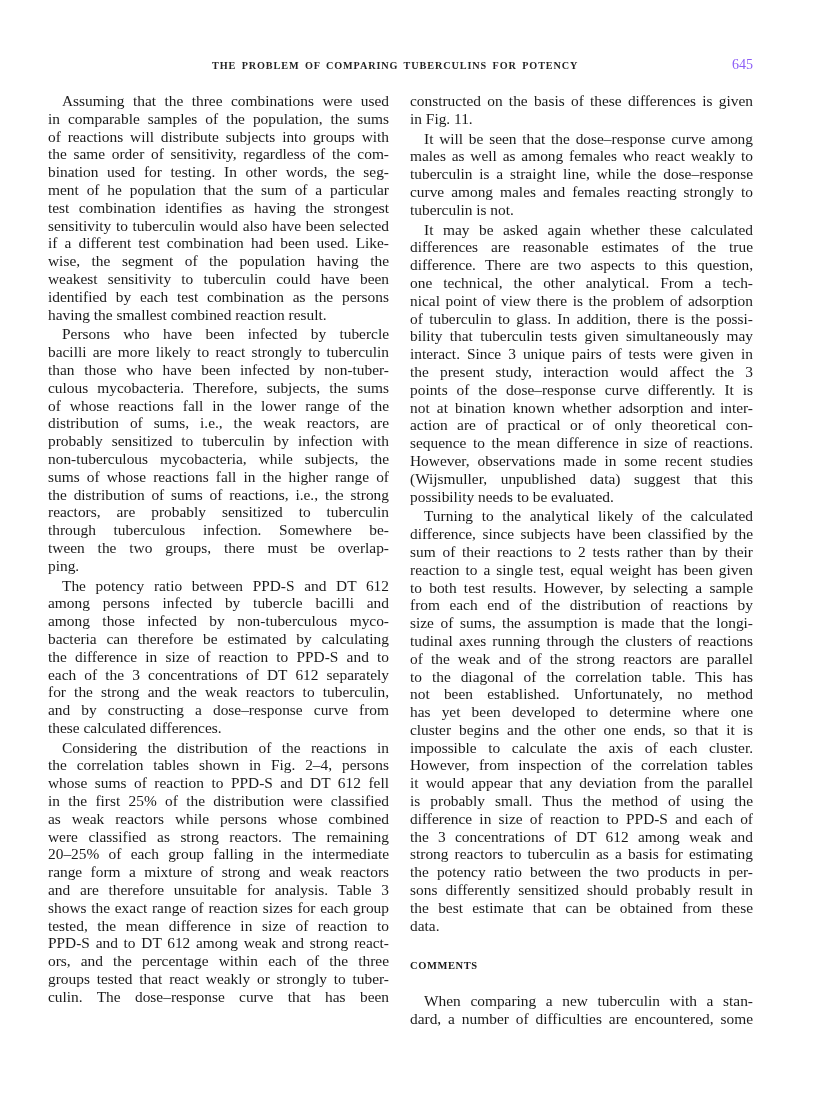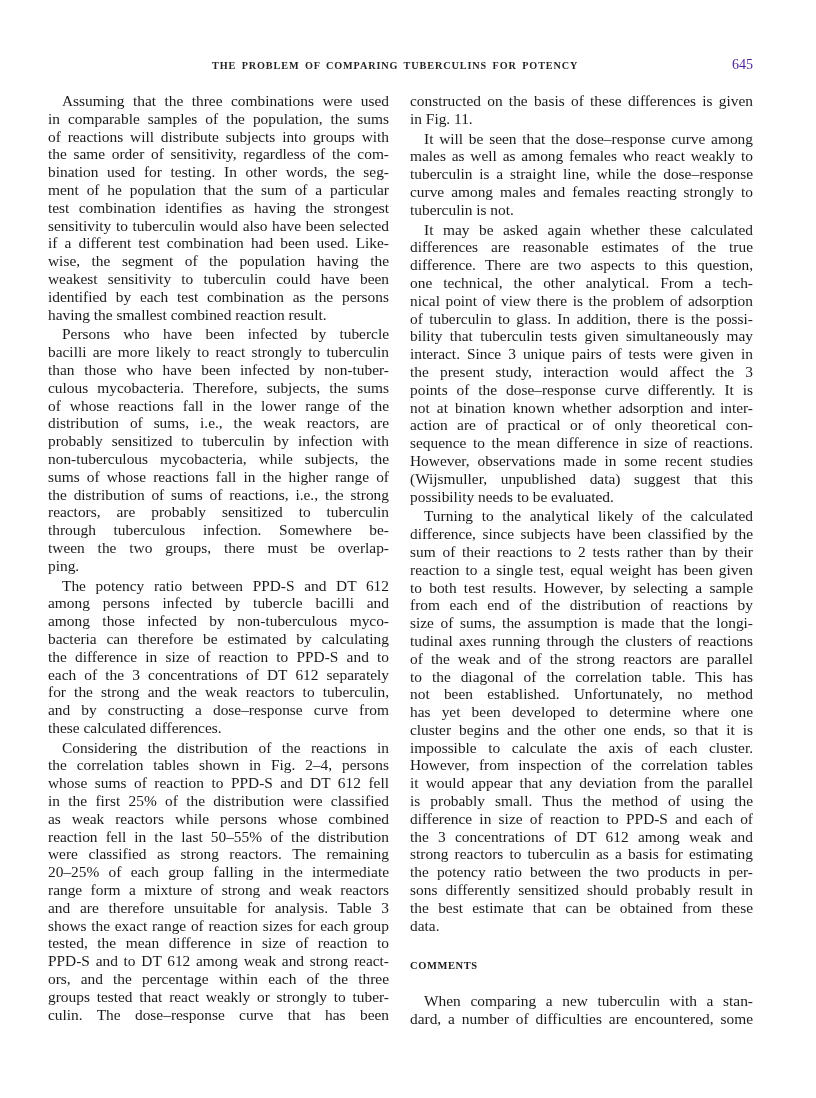--- a/index.html
+++ b/index.html
@@ -1,20 +1,20 @@
 <!DOCTYPE html>
 <html><head>
 <meta charset="utf-8">
 <style>
   html, body { margin: 0; padding: 0; background: #ffffff; }
   body { width: 816px; height: 1098px; position: relative; overflow: hidden;
          font-family: "Liberation Serif", "DejaVu Serif", serif; color: #1a1a1a; }
   .running-head { position: absolute; top: 60px; left: 212px; font-size: 10.2px;
                   letter-spacing: 0.9px; word-spacing: 2px; font-weight: bold; color: #222; }
-  .page-number { position: absolute; top: 57px; left: 732px; font-size: 14px; color: #4c1d95; }
+  .page-number { position: absolute; top: 57px; left: 732px; font-size: 14px; color: #8b5cf6; }
   .column { position: absolute; top: 92px; }
   .col-left { left: 48px; width: 341px; }
   .col-right { left: 410px; width: 343px; }
   .para { margin: 0 0 2px 0; }
   .line { display: block; height: 17.8px; line-height: 17.8px; font-size: 15.4px;
           text-align: justify; text-align-last: justify; white-space: nowrap; overflow: visible; }
   .line.last { text-align-last: left; }
   .line.indent { text-indent: 14px; }
   .section-heading { text-align: left; font-size: 10.5px; font-weight: bold;
                      letter-spacing: 0.6px; margin: 26px 0 18px 0; height: 14px; }
@@ -67,21 +67,20 @@
       <span class="line">for the strong and the weak reactors to tuberculin,</span>
       <span class="line">and by constructing a dose–response curve from</span>
       <span class="line last">these calculated differences.</span>
     </div>
     <div class="para">
       <span class="line indent">Considering the distribution of the reactions in</span>
       <span class="line">the correlation tables shown in Fig. 2–4, persons</span>
       <span class="line">whose sums of reaction to PPD-S and DT 612 fell</span>
       <span class="line">in the first 25% of the distribution were classified</span>
       <span class="line">as weak reactors while persons whose combined</span>
-      <span class="line">reaction fell in the last 50–55% of the distribution</span>
       <span class="line">were classified as strong reactors.  The remaining</span>
       <span class="line">20–25% of each group falling in the intermediate</span>
       <span class="line">range form a mixture of strong and weak reactors</span>
       <span class="line">and are therefore unsuitable for analysis.  Table 3</span>
       <span class="line">shows the exact range of reaction sizes for each group</span>
       <span class="line">tested, the mean difference in size of reaction to</span>
       <span class="line">PPD-S and to DT 612 among weak and strong react-</span>
       <span class="line">ors, and the percentage within each of the three</span>
       <span class="line">groups tested that react weakly or strongly to tuber-</span>
       <span class="line">culin.  The dose–response curve that has been</span>

